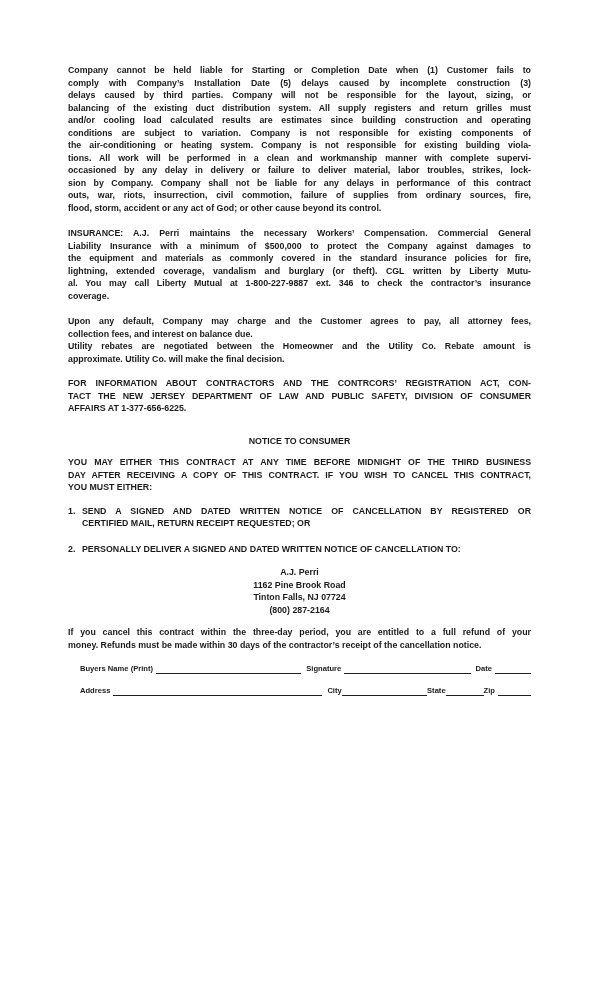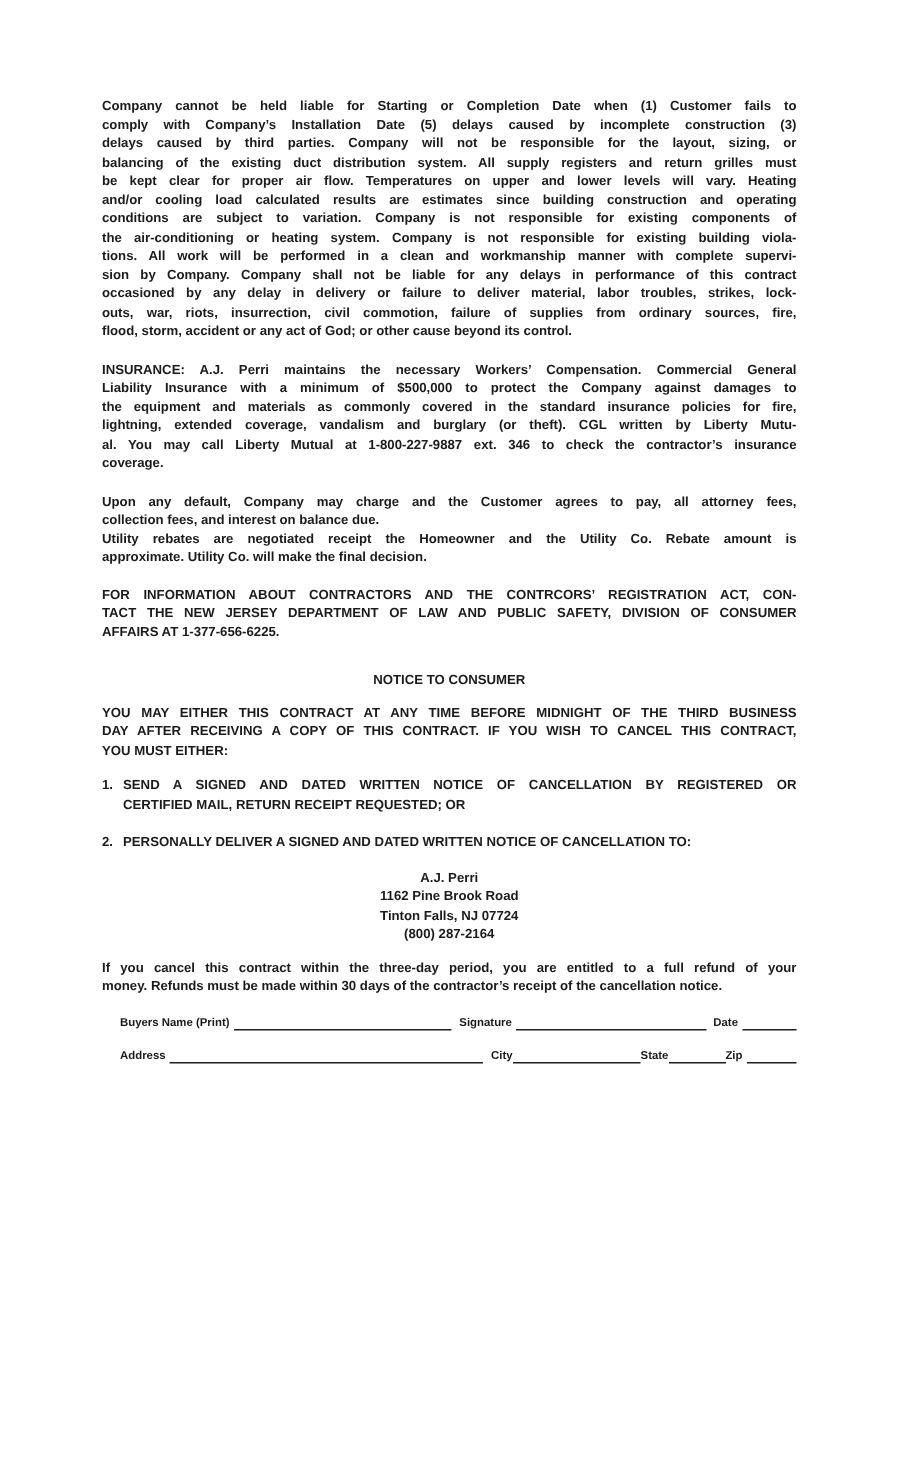--- a/index.html
+++ b/index.html
@@ -69,47 +69,46 @@
 </head>
 <body>
 
 <div class="doc">
 
   <div class="block mb13">
       <div class="jline">Company cannot be held liable for Starting or Completion Date when (1) Customer fails to</div>
       <div class="jline">comply with Company’s Installation Date (5) delays caused by incomplete construction (3)</div>
       <div class="jline">delays caused by third parties. Company will not be responsible for the layout, sizing, or</div>
       <div class="jline">balancing of the existing duct distribution system. All supply registers and return grilles must</div>
-      <div class="jline">be kept clear for proper air flow. Temperatures on upper and lower levels will vary. Heating</div>
       <div class="jline">and/or cooling load calculated results are estimates since building construction and operating</div>
       <div class="jline">conditions are subject to variation. Company is not responsible for existing components of</div>
       <div class="jline">the air-conditioning or heating system. Company is not responsible for existing building viola-</div>
       <div class="jline">tions. All work will be performed in a clean and workmanship manner with complete supervi-</div>
+      <div class="jline">occasioned by any delay in delivery or failure to deliver material, labor troubles, strikes, lock-</div>
       <div class="jline">sion by Company. Company shall not be liable for any delays in performance of this contract</div>
-      <div class="jline">occasioned by any delay in delivery or failure to deliver material, labor troubles, strikes, lock-</div>
       <div class="jline">outs, war, riots, insurrection, civil commotion, failure of supplies from ordinary sources, fire,</div>
       <div class="jline jlast">flood, storm, accident or any act of God; or other cause beyond its control.</div>
     </div>
 
   <div class="block mb13">
       <div class="jline">INSURANCE: A.J. Perri maintains the necessary Workers’ Compensation. Commercial General</div>
       <div class="jline">Liability Insurance with a minimum of $500,000 to protect the Company against damages to</div>
       <div class="jline">the equipment and materials as commonly covered in the standard insurance policies for fire,</div>
       <div class="jline">lightning, extended coverage, vandalism and burglary (or theft). CGL written by Liberty Mutu-</div>
       <div class="jline">al. You may call Liberty Mutual at 1-800-227-9887 ext. 346 to check the contractor’s insurance</div>
       <div class="jline jlast">coverage.</div>
     </div>
 
   <div class="block mb0">
       <div class="jline">Upon any default, Company may charge and the Customer agrees to pay, all attorney fees,</div>
       <div class="jline jlast">collection fees, and interest on balance due.</div>
     </div>
 
   <div class="block">
-      <div class="jline">Utility rebates are negotiated receipt the Homeowner and the Utility Co. Rebate amount is</div>
+      <div class="jline">Utility rebates are negotiated between the Homeowner and the Utility Co. Rebate amount is</div>
       <div class="jline jlast">approximate. Utility Co. will make the final decision.</div>
     </div>
 
   <div class="block mb20">
       <div class="jline">FOR INFORMATION ABOUT CONTRACTORS AND THE CONTRCORS’ REGISTRATION ACT, CON-</div>
       <div class="jline">TACT THE NEW JERSEY DEPARTMENT OF LAW AND PUBLIC SAFETY, DIVISION OF CONSUMER</div>
       <div class="jline jlast">AFFAIRS AT 1-377-656-6225.</div>
     </div>
 
   <div class="block heading mb9">NOTICE TO CONSUMER</div>

